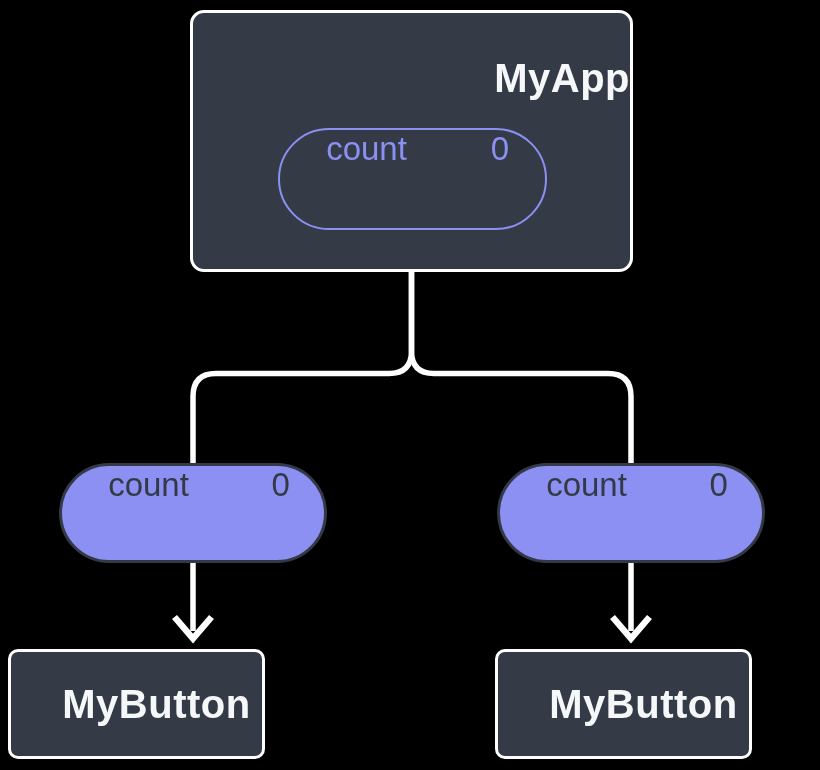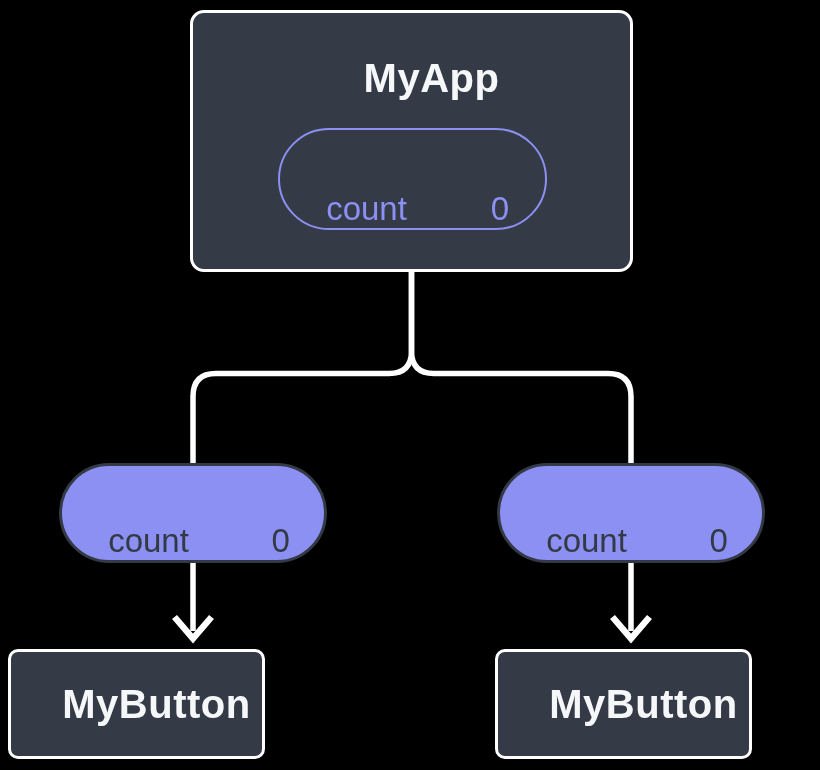--- a/index.html
+++ b/index.html
@@ -43,39 +43,39 @@
     border: 3px solid var(--node-border);
   }
   .node-root {
     left: 190px; top: 10px; width: 443px; height: 262px;
     border-radius: 14px;
   }
   .node-title {
     color: var(--title-text);
     font-size: 40px; font-weight: 600;
     letter-spacing: 0.5px;
-    text-align: center;
+    text-align: right;
     white-space: nowrap;
     margin-left: 40px;
   }
   .node-root .node-title {
     position: absolute; left: 0; right: 0; top: 42px;
     line-height: 1.15;
   }
   .node-child {
     top: 649px; width: 257px; height: 110px;
     border-radius: 10px;
     display: flex; align-items: center; justify-content: center;
   }
   .node-child-left  { left: 8px; }
   .node-child-right { left: 495px; }
 
   .pill {
     position: absolute; z-index: 1;
-    display: flex; align-items: flex-end;
+    display: flex; align-items: flex-start;
     font-size: 33px;
   }
   .pill-segment {
     display: flex; align-items: center; justify-content: center;
     white-space: nowrap;
   }
   .pill-key   { width: 173px; }
   .pill-value { flex: 1; }
 
   .pill-outline {

